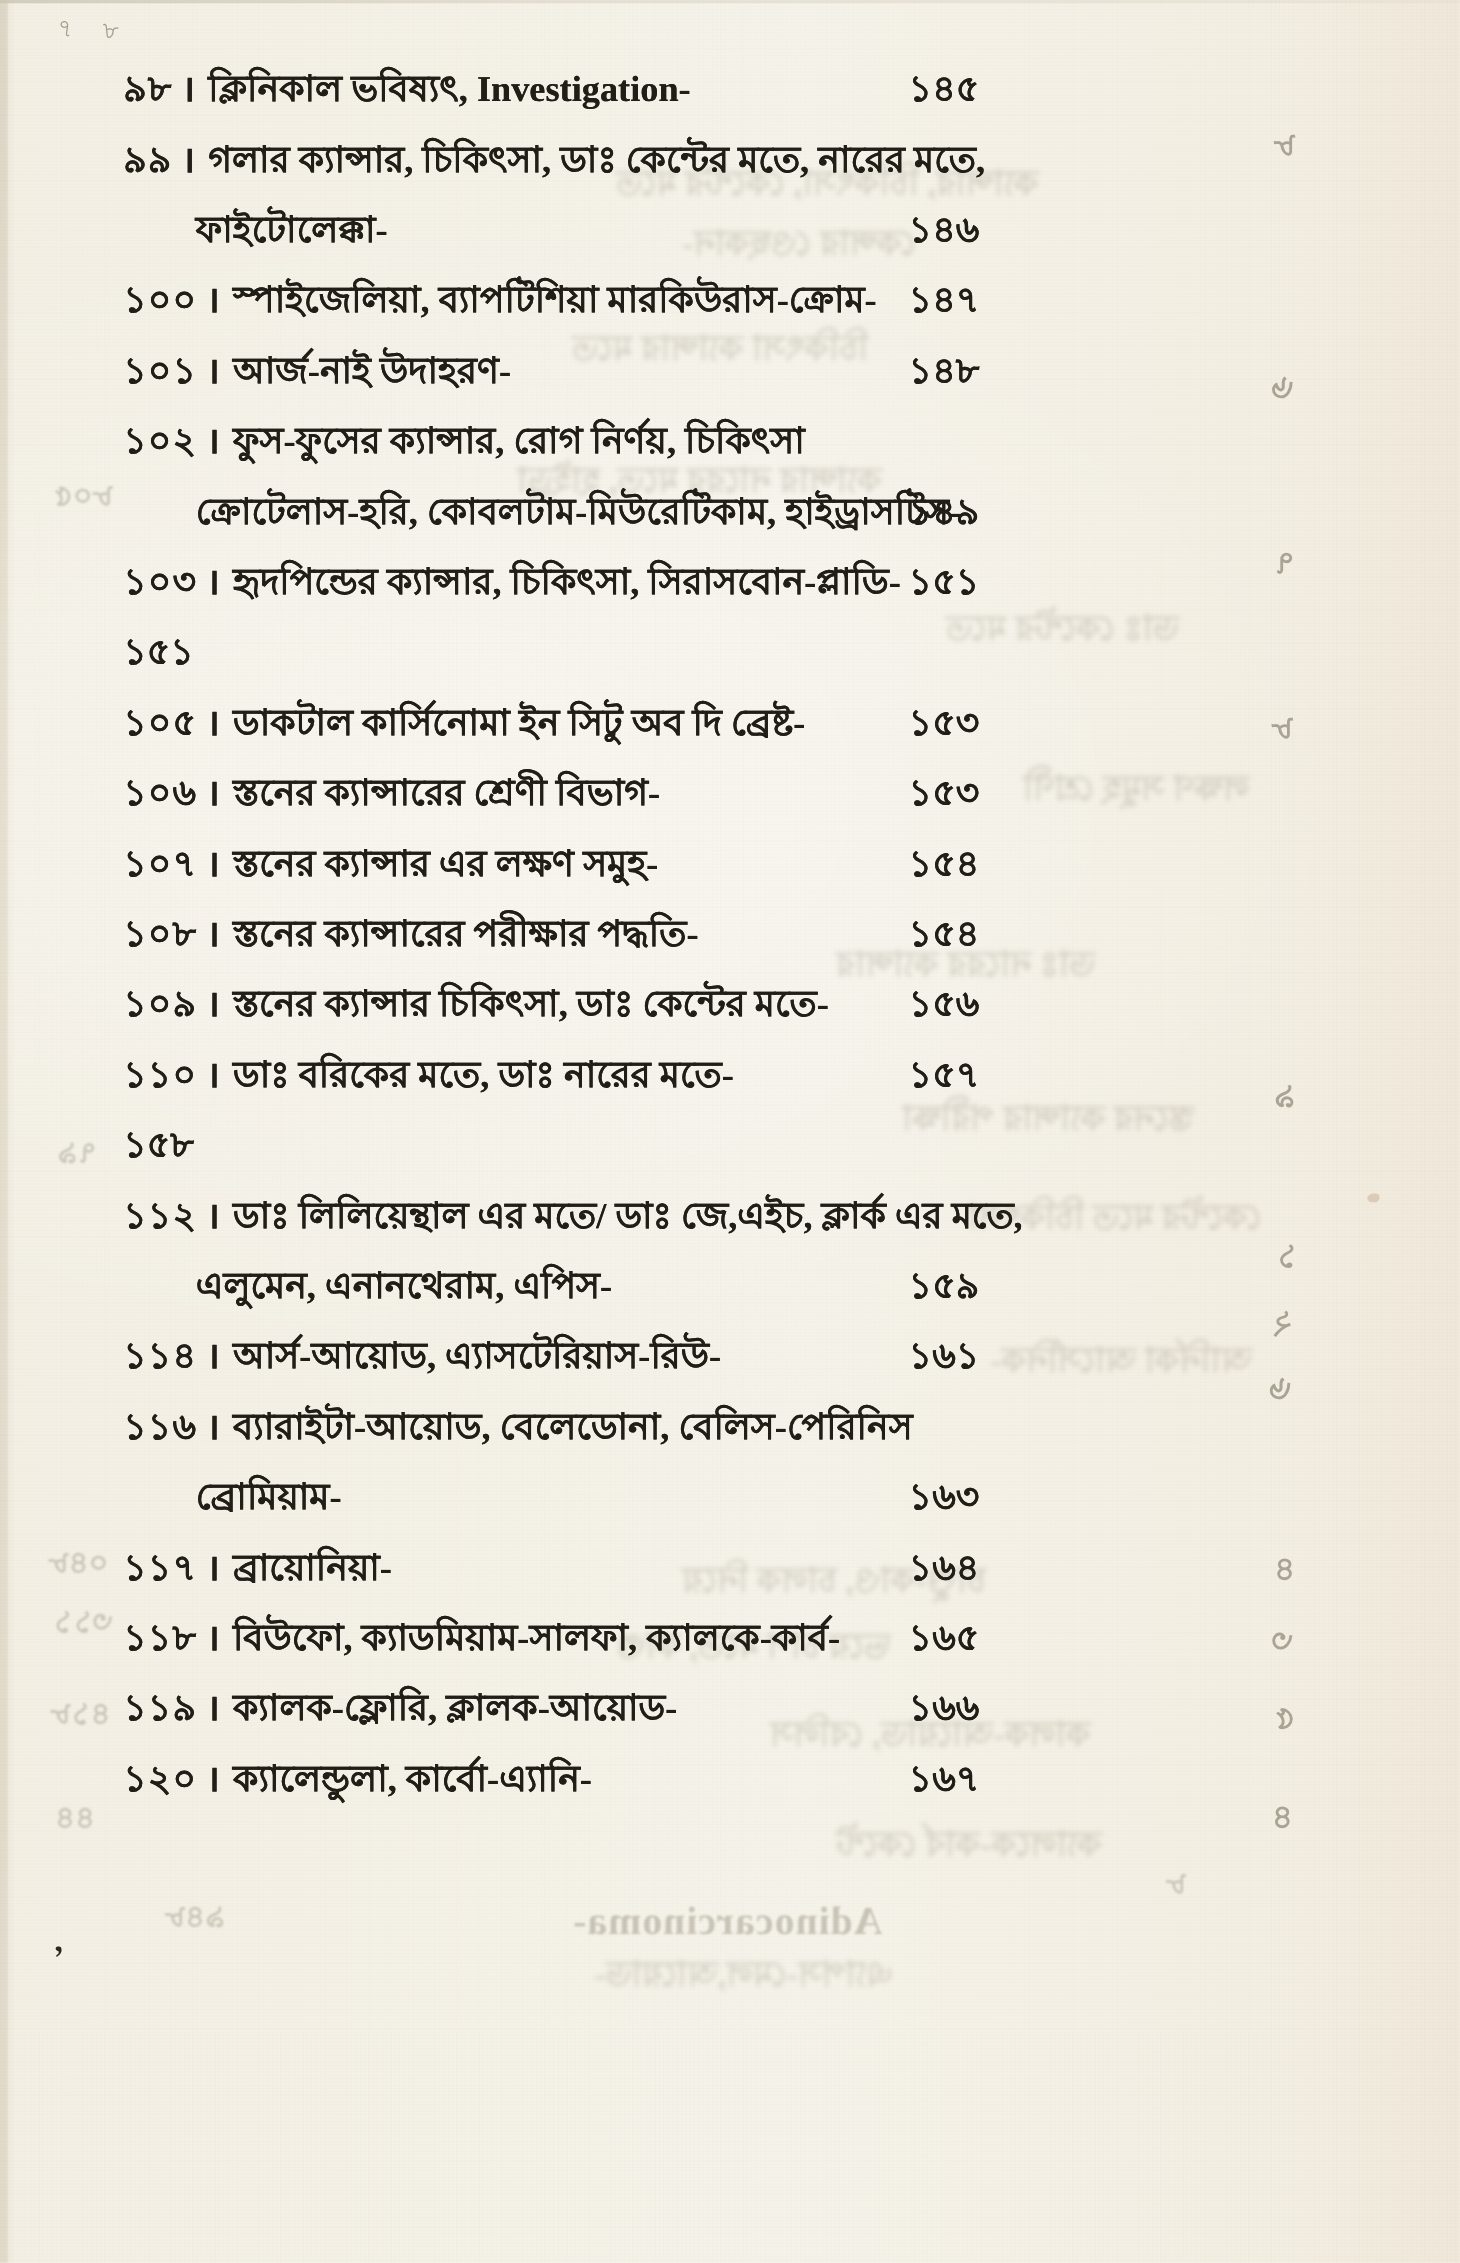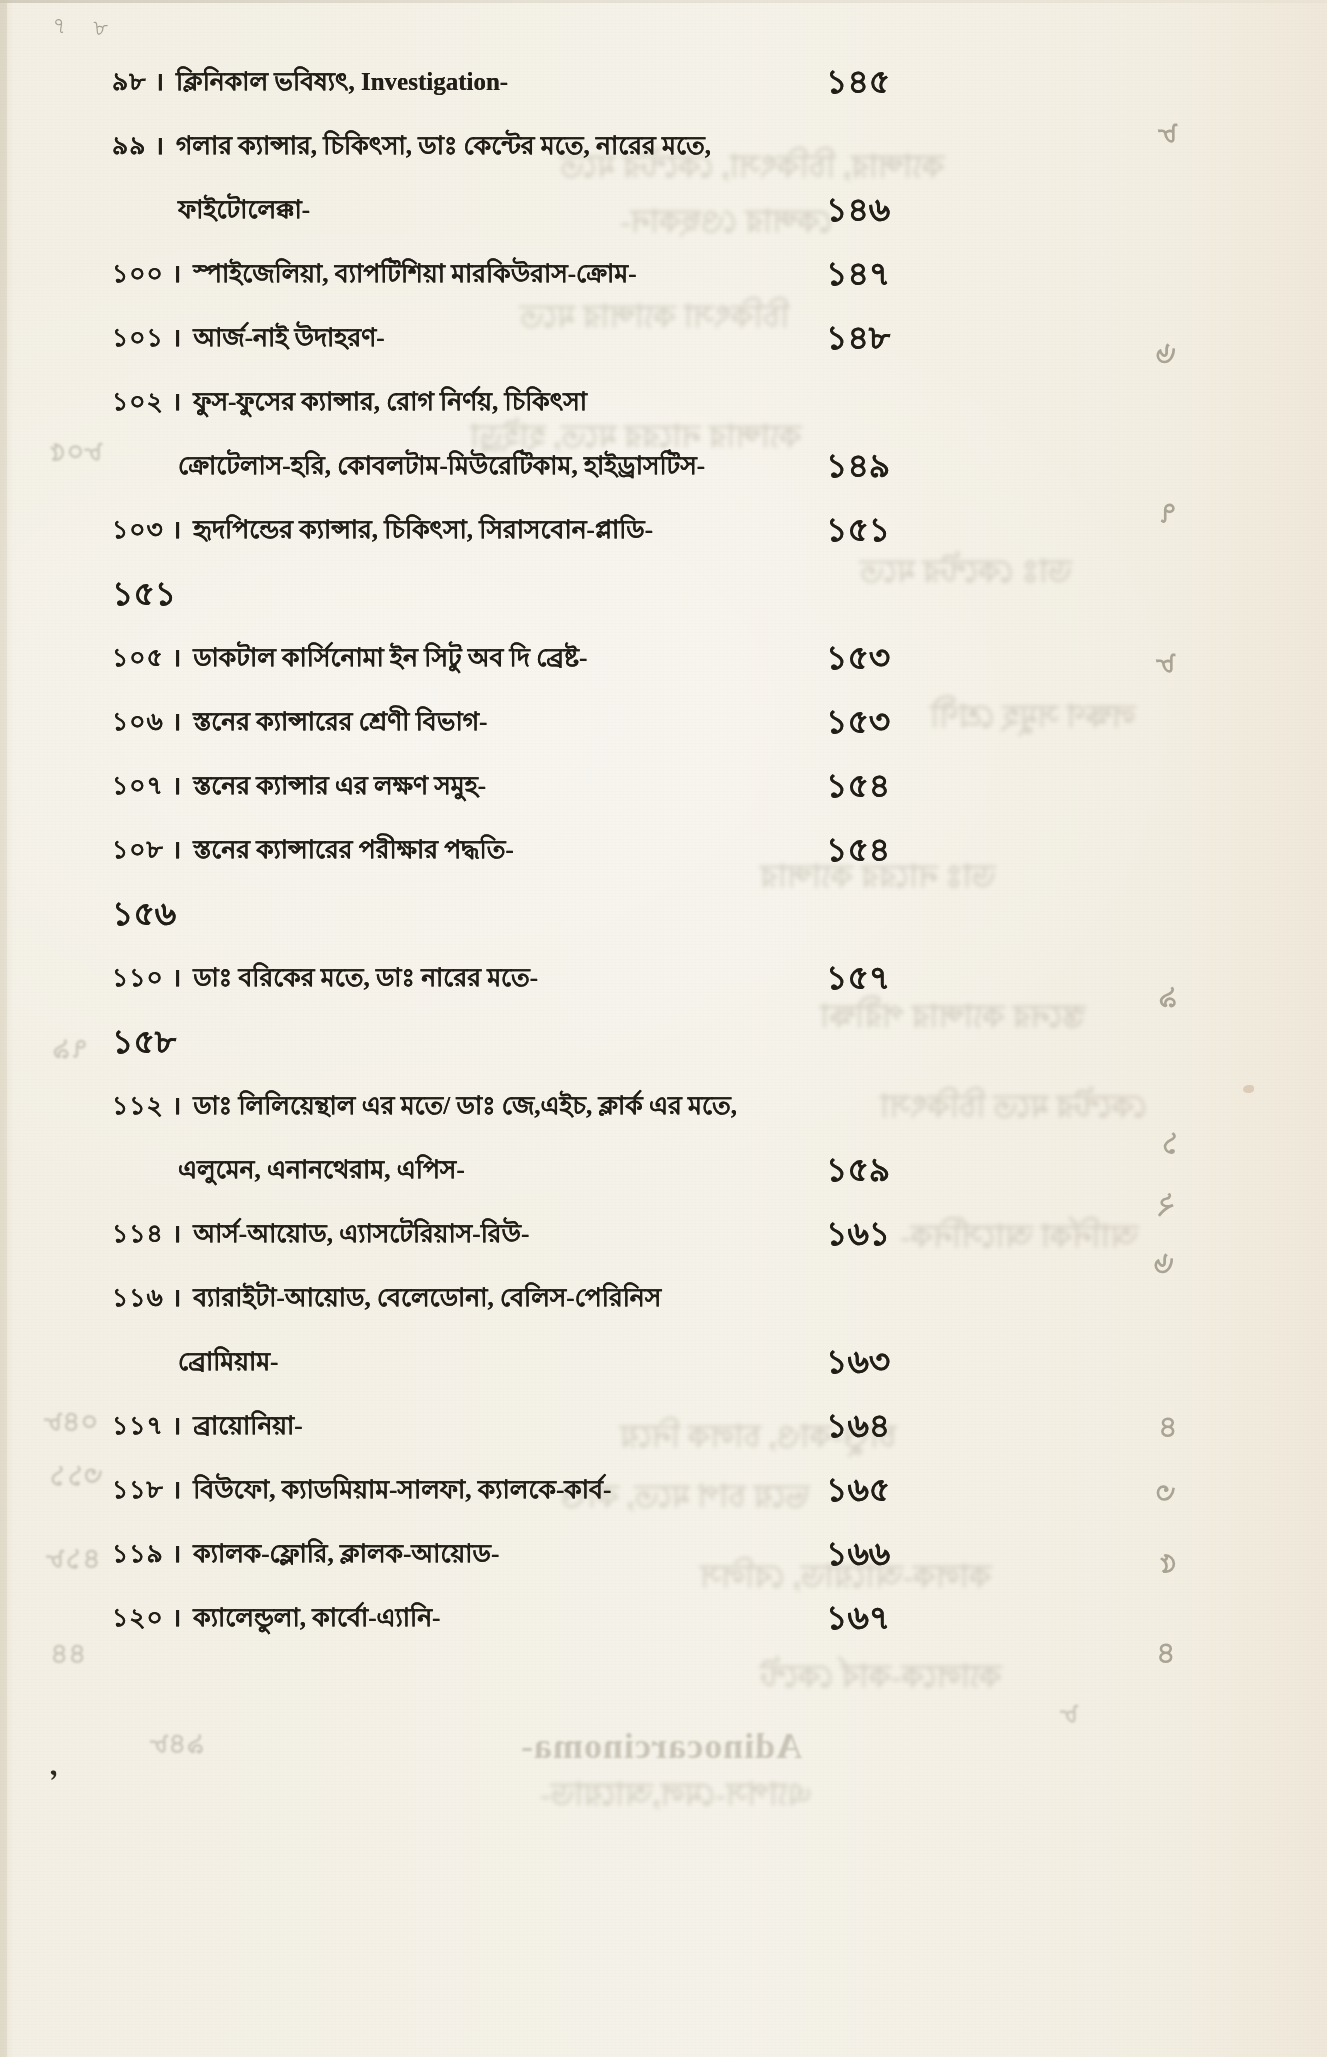--- a/index.html
+++ b/index.html
@@ -26,21 +26,21 @@
   .ghost-line.digit{font-size:30px;filter:blur(.7px);opacity:.55;color:#6f6856;}
   .ghost-line.digitfaint{font-size:28px;filter:blur(1.2px);opacity:.33;color:#7c7664;}
   
   .pen-mark{position:absolute;color:#938c7c;font-size:22px;font-weight:400;opacity:.8;z-index:3;}
   .speck{position:absolute;width:11px;height:8px;background:#d9c8b3;border-radius:60% 40% 50% 50%;opacity:.9;z-index:3;}
   .ink-comma{position:absolute;color:#2b2720;font-size:30px;font-weight:700;transform:rotate(-12deg);z-index:3;}
   
   .toc{position:absolute;left:112px;top:50px;width:806px;z-index:2;color:#211e18;}
   .toc-row{display:flex;align-items:flex-end;}
   .toc-lines{flex:1 1 auto;min-width:0;}
-  .toc-line{line-height:64px;font-size:25px;font-weight:700;white-space:nowrap;
+  .toc-line{line-height:64px;font-size:33px;font-weight:700;white-space:nowrap;
     text-shadow:0 0 .5px rgba(25,22,16,.9);}
   .toc-line.cont{padding-left:66px;}
   .toc-num{letter-spacing:1px;}
   .toc-sep{padding:0 12px 0 8px;}
   .toc-page{flex:0 0 auto;width:92px;text-align:left;font-size:33px;font-weight:700;
     line-height:64px;text-shadow:0 0 .5px rgba(25,22,16,.9);}
 </style>
 </head>
 <body>
 
@@ -172,20 +172,25 @@
   </div>
     <div class="toc-row">
     <div class="toc-lines">
       <div class="toc-line first">
         <span class="toc-num">১০৮</span><span class="toc-sep">।</span><span class="toc-text">স্তনের ক্যান্সারের পরীক্ষার পদ্ধতি-</span>
       </div>
     </div>
     <div class="toc-page">১৫৪</div>
   </div>
     <div class="toc-row">
+    <div class="toc-lines">
+      <div class="toc-line first">
+        <span class="toc-num">১০৯</span><span class="toc-sep">।</span><span class="toc-text">স্তনের ক্যান্সার চিকিৎসা, ডাঃ কেন্টের মতে-</span>
+      </div>
+    </div>
     <div class="toc-page">১৫৬</div>
   </div>
     <div class="toc-row">
     <div class="toc-lines">
       <div class="toc-line first">
         <span class="toc-num">১১০</span><span class="toc-sep">।</span><span class="toc-text">ডাঃ বরিকের মতে, ডাঃ নারের মতে-</span>
       </div>
     </div>
     <div class="toc-page">১৫৭</div>
   </div>

